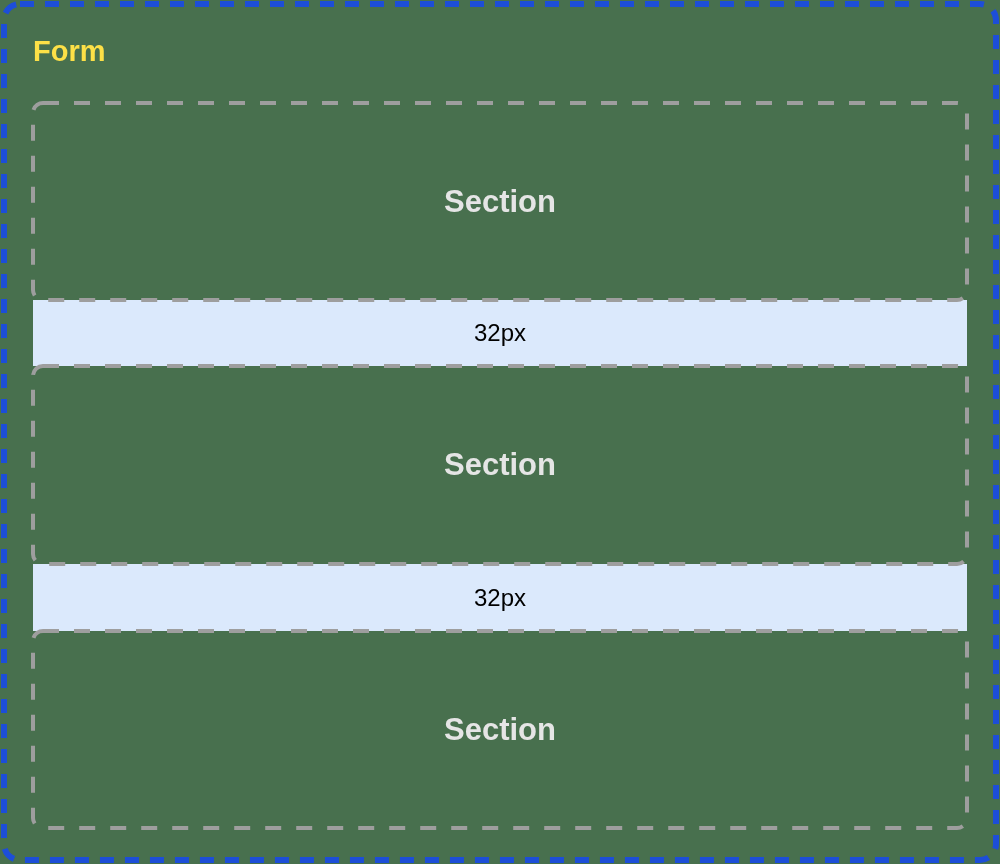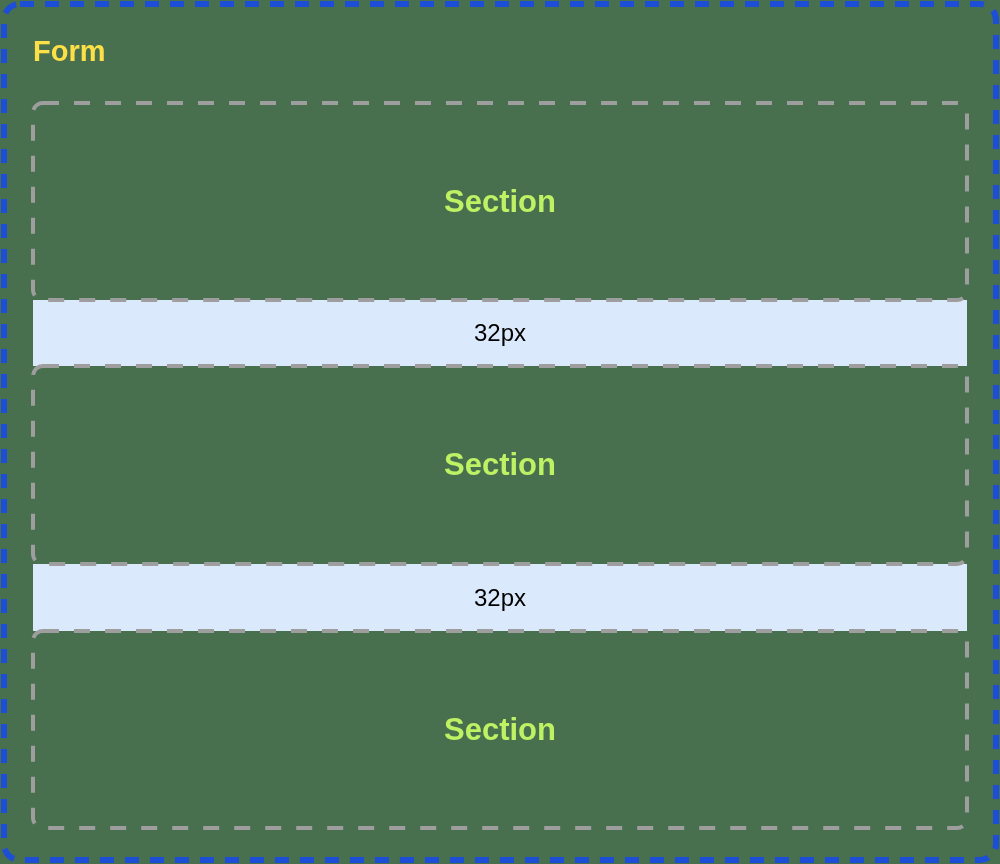--- a/index.html
+++ b/index.html
@@ -43,21 +43,21 @@
     color: #fde047;
     line-height: 1.1;
   }
   .section-label {
     position: absolute;
     left: 33px;
     width: 934px;
     text-align: center;
     font-size: 31px;
     font-weight: 700;
-    color: #bef264;
+    color: #e5e5e5;
     line-height: 36px;
   }
   .gap-label {
     position: absolute;
     left: 33px;
     width: 934px;
     text-align: center;
     font-size: 24px;
     font-weight: 400;
     color: #000000;

